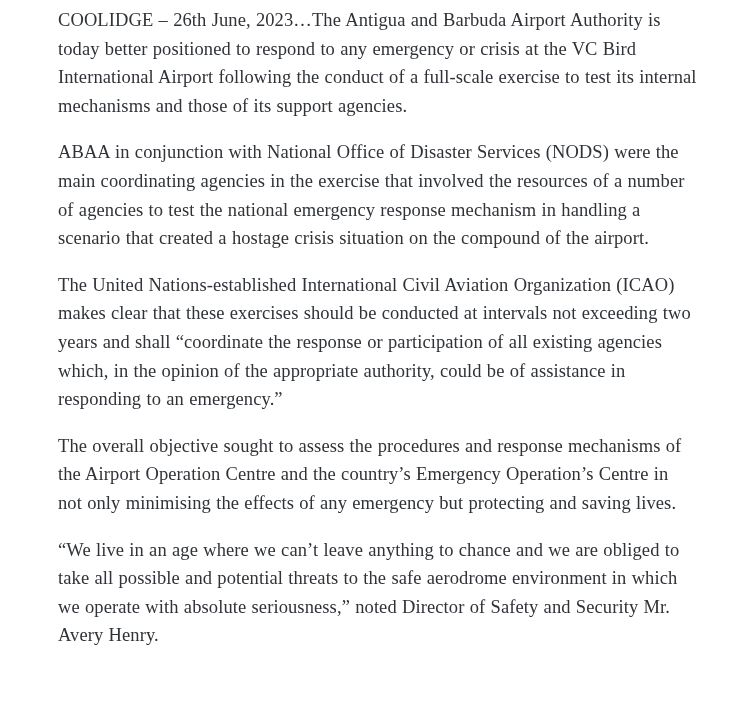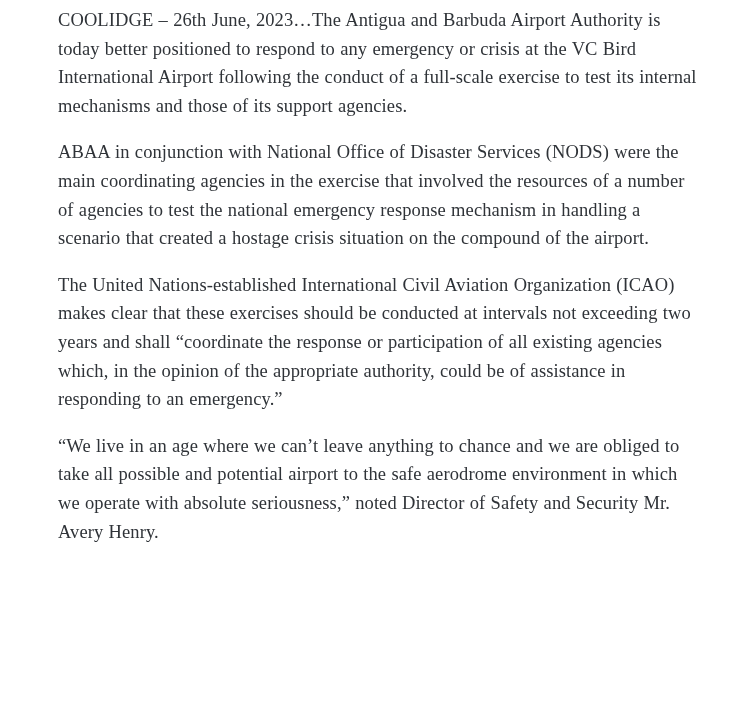--- a/index.html
+++ b/index.html
@@ -40,17 +40,20 @@
 mechanisms and those of its support agencies.</p>
   <p>ABAA in conjunction with National Office of Disaster Services (NODS) were the
 main coordinating agencies in the exercise that involved the resources of a number
 of agencies to test the national emergency response mechanism in handling a
 scenario that created a hostage crisis situation on the compound of the airport.</p>
   <p>The United Nations-established International Civil Aviation Organization (ICAO)
 makes clear that these exercises should be conducted at intervals not exceeding two
 years and shall “coordinate the response or participation of all existing agencies
 which, in the opinion of the appropriate authority, could be of assistance in
 responding to an emergency.”</p>
+  <p>The overall objective sought to assess the procedures and response mechanisms of
+the Airport Operation Centre and the country’s Emergency Operation’s Centre in
+not only minimising the effects of any emergency but protecting and saving lives.</p>
   <p>“We live in an age where we can’t leave anything to chance and we are obliged to
-take all possible and potential airport to the safe aerodrome environment in which
+take all possible and potential threats to the safe aerodrome environment in which
 we operate with absolute seriousness,” noted Director of Safety and Security Mr.
 Avery Henry.</p>
 </div>
 
 </body></html>

